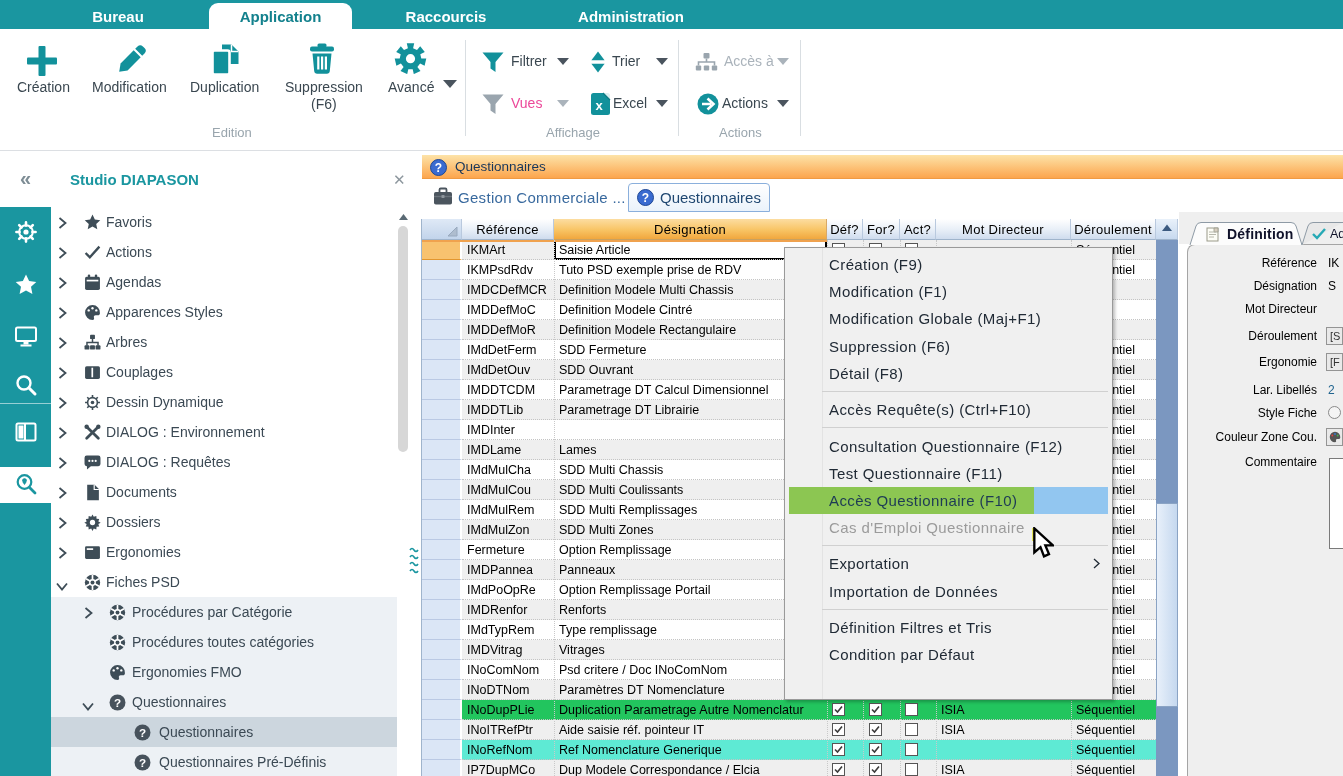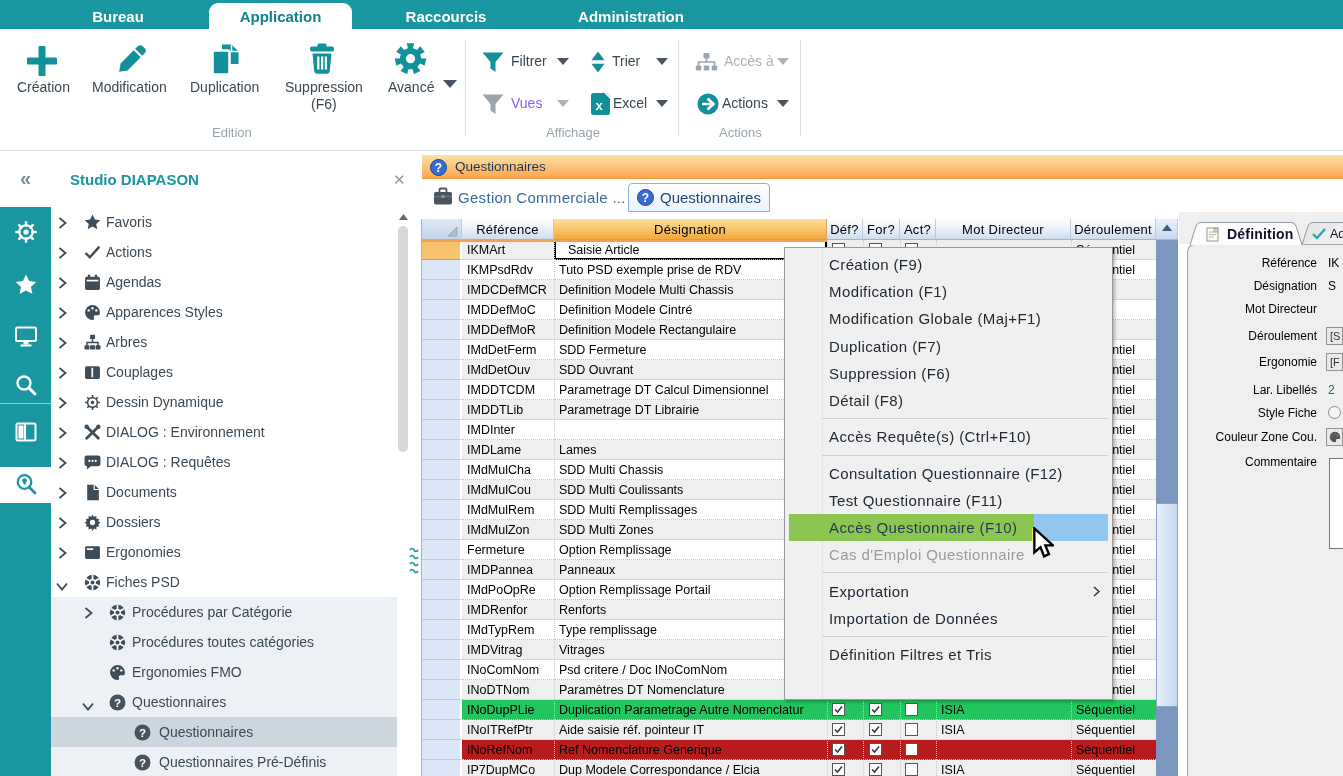--- a/index.html
+++ b/index.html
@@ -133,21 +133,21 @@
   <div class="rlbl big" style="left:388px;top:79px">Avancé</div>
   <div class="caret" style="left:443px;top:80px;border-left-width:7px;border-right-width:7px;border-top-width:8px"></div>
   <div class="glbl" style="left:212px;top:125px">Edition</div>
   <div class="glbl" style="left:546px;top:125px">Affichage</div>
   <div class="glbl" style="left:719px;top:125px">Actions</div>
   <div class="vsep" style="left:465px"></div>
   <div class="vsep" style="left:678px"></div>
   <div class="vsep" style="left:800px"></div>
   <div class="rlbl" style="left:511px;top:53px">Filtrer</div>
   <div class="caret" style="left:557px;top:58px"></div>
-  <div class="rlbl" style="left:511px;top:95px;color:#8b5cf6">Vues</div>
+  <div class="rlbl" style="left:511px;top:95px;color:#ec4899">Vues</div>
   <div class="caret gray" style="left:557px;top:100px"></div>
   <div class="rlbl" style="left:612px;top:53px">Trier</div>
   <div class="caret" style="left:656px;top:58px"></div>
   <div class="rlbl" style="left:613px;top:95px">Excel</div>
   <div class="caret" style="left:656px;top:100px"></div>
   <div class="rlbl" style="left:724px;top:53px;color:#aab3bb">Accès à</div>
   <div class="caret gray" style="left:777px;top:58px"></div>
   <div class="rlbl" style="left:722px;top:95px">Actions</div>
   <div class="caret" style="left:777px;top:100px"></div>
 
@@ -453,21 +453,21 @@
     <div class="hcell" style="left:478px;width:36px">Act?</div>
     <div class="hcell" style="left:514px;width:135px">Mot Directeur</div>
     <div class="hcell" style="left:649px;width:85px">Déroulement</div>
     <div class="hcell" style="left:734px;width:22px;background:linear-gradient(#e9f1fa,#c7d9ef)"><svg width="20" height="19">
           <path d="M10 5.5 L15 12 L5 12 Z" fill="#3b5a80"></path>
         </svg></div>
     <div class="gr-rows" id="rows">
     <div class="grow" style="background:#efefef">
           <div class="gut" style="background:#f8c26f;border-bottom:1px solid #e2962f"></div>
           <div class="c" style="left:45px;width:85px">IKMArt</div>
-          <div class="c" style="left:132px;width:273px;height:20px;background:#fff;border:2px solid #000;line-height:16px;padding-left:12px">Saisie Article</div>
+          <div class="c" style="left:132px;width:273px;height:20px;background:#fff;border:2px solid #000;line-height:16px;padding-left:3px">Saisie Article</div>
           <div class="cbx" style="left:410px"></div>
           <div class="cbx" style="left:447px"></div>
           <div class="cbx" style="left:483px"></div>
           <div class="c" style="left:654px;width:78px">Séquentiel</div>
         </div>
     <div class="grow" style="background:#ffffff">
           <div class="gut"></div>
           <div class="c" style="left:45px;width:85px">IKMPsdRdv</div>
           <div class="c" style="left:137px;width:266px">Tuto PSD exemple prise de RDV</div>
           <div class="c" style="left:654px;width:78px">Séquentiel</div>
@@ -623,21 +623,21 @@
           </div>
           <div class="cbx" style="left:447px">
             <svg width="11" height="11" style="position:absolute;left:0;top:0">
               <path d="M2 5.5 L4.5 8 L9 2.5" stroke="#3c3c3c" stroke-width="1.6" fill="none"></path>
             </svg>
           </div>
           <div class="cbx" style="left:483px"></div>
           <div class="c" style="left:519px;width:126px">ISIA</div>
           <div class="c" style="left:654px;width:78px">Séquentiel</div>
         </div>
-    <div class="grow" style="background:#b91c1c">
+    <div class="grow" style="background:#5eead4">
           <div class="gut"></div>
           <div class="c" style="left:45px;width:85px">INoRefNom</div>
           <div class="c" style="left:137px;width:266px">Ref Nomenclature Generique</div>
           <div class="cbx" style="left:410px">
             <svg width="11" height="11" style="position:absolute;left:0;top:0">
               <path d="M2 5.5 L4.5 8 L9 2.5" stroke="#3c3c3c" stroke-width="1.6" fill="none"></path>
             </svg>
           </div>
           <div class="cbx" style="left:447px">
             <svg width="11" height="11" style="position:absolute;left:0;top:0">
@@ -677,37 +677,37 @@
       <div style="position:absolute;left:0;top:263px;width:22px;height:204px;background:linear-gradient(90deg,#e8f0fa,#c5d8ef);border:1px solid #8aa3c4"></div>
     </div>
   </div>
 
   <div id="menu">
     <div style="position:absolute;left:37px;top:0;bottom:0;width:1px;background:#e3e3e3"></div>
     <div style="height:3px"></div>
     <div class="mi">Création (F9)</div>
     <div class="mi">Modification (F1)</div>
     <div class="mi">Modification Globale (Maj+F1)</div>
-    <div class="mi">Duplication (F7)</div>
     <div class="mi">Suppression (F6)</div>
     <div class="mi">Détail (F8)</div>
     <div class="msep"></div>
     <div class="mi">Accès Requête(s) (Ctrl+F10)</div>
     <div class="msep"></div>
     <div class="mi">Consultation Questionnaire (F12)</div>
     <div class="mi">Test Questionnaire (F11)</div>
     <div class="mi" id="mgreen"><span style="position:absolute;left:4px;top:0;width:245px;height:27.2px;background:#8cc652"></span><span style="position:absolute;left:249px;top:0;width:74px;height:27.2px;background:#92c6f0"></span><span style="position:relative;color:#1d3a55">Accès Questionnaire (F10)</span></div>
     <div class="mi" style="color:#9b9b9b">Cas d'Emploi Questionnaire</div>
     <div class="msep"></div>
     <div class="mi">Exportation<svg width="7" height="11" style="position:absolute;right:12px;top:8px">
           <path d="M1 1 L6 5.5 L1 10" stroke="#202a35" stroke-width="1.3" fill="none"></path>
         </svg></div>
     <div class="mi">Importation de Données</div>
     <div class="msep"></div>
     <div class="mi">Définition Filtres et Tris</div>
+    <div class="mi">Condition par Défaut</div>
   </div>
   <div style="position:absolute;left:1032px;top:528px;width:2px;height:13px;background:#e6e65a"></div>
   <svg id="cursor" style="position:absolute;left:1033px;top:527px" width="21" height="32" viewBox="0 0 12.6 19.2">
     <path d="M0.8 0.8 L0.8 15.3 L4.5 12.1 L6.6 17.6 L9.6 16.3 L7.4 11 L12 11 Z" fill="#fff" stroke="#000" stroke-width="1.4"></path>
   </svg>
 
   <div style="position:absolute;left:1179px;top:212px;width:164px;height:32px;background:#efefef"></div>
   <div id="rpanel"></div>
   <svg style="position:absolute;left:1189px;top:222px" width="154" height="23" viewBox="0 0 154 23">
     <path d="M1 23 L7 4 Q8.2 0.5 12 0.5 L102 0.5 Q106 0.5 107 4 L113 23" fill="#fcfcfc" stroke="#8e9aa5" stroke-width="1"></path>

